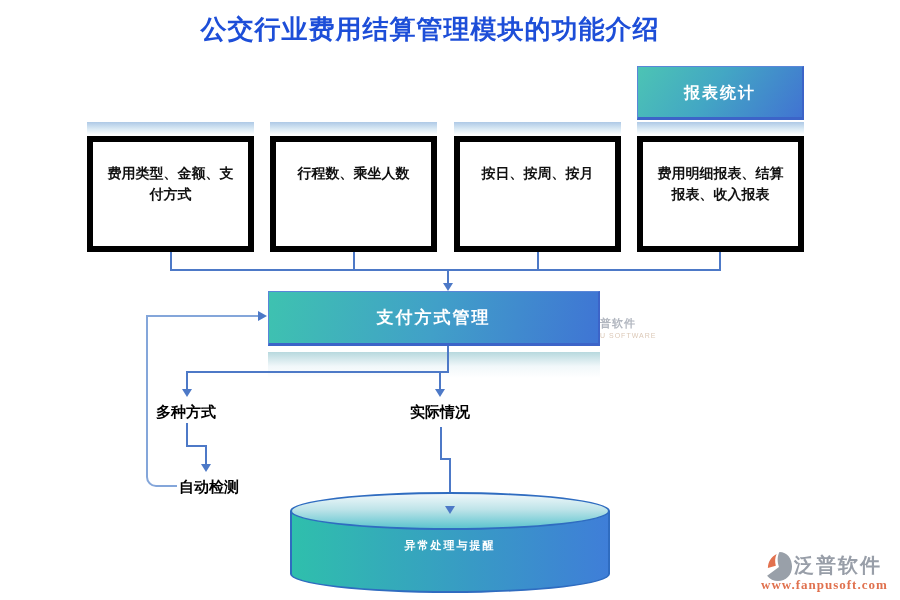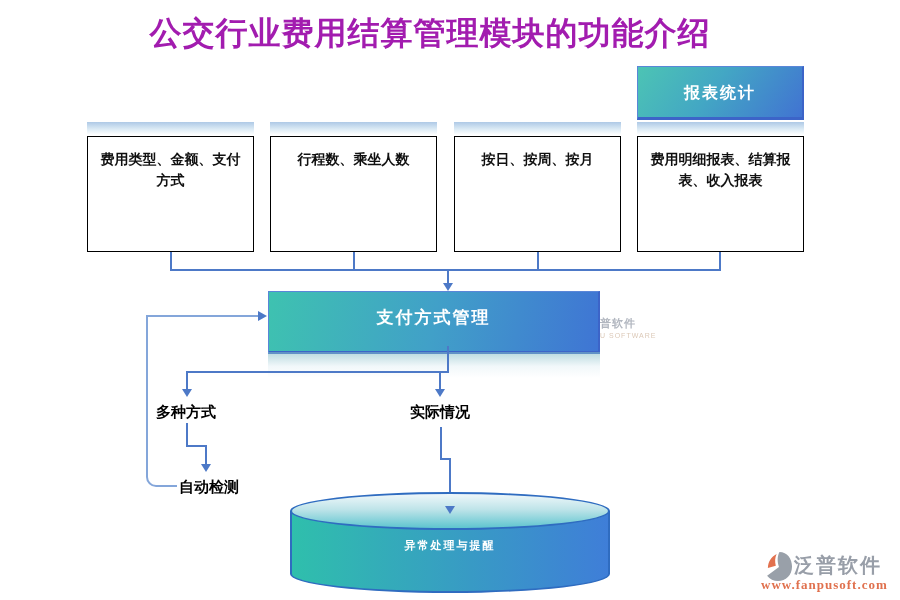--- a/index.html
+++ b/index.html
@@ -1,32 +1,32 @@
 <!DOCTYPE html>
 <html><head>
 <meta charset="utf-8">
 <style>
   html,body{margin:0;padding:0;background:#fff;}
   #stage{position:relative;width:900px;height:600px;background:#ffffff;overflow:hidden;
          font-family:"Liberation Sans","DejaVu Sans",sans-serif;}
   .abs{position:absolute;box-sizing:border-box;}
   
   .title{left:0;top:12px;width:860px;text-align:center;font-family:"Liberation Serif","DejaVu Serif",serif;
-         font-weight:bold;font-size:32px;letter-spacing:1px;color:#a21caf;}
+         font-weight:bold;font-size:26px;letter-spacing:1px;color:#1d4ed8;}
   
   .mod-header{width:167px;height:54px;line-height:52px;text-align:center;color:#fff;
               font-weight:bold;font-size:16px;letter-spacing:2px;
               background:linear-gradient(125deg,#4cc4b4 0%,#43a7c4 45%,#4173d2 100%);
               border:1px solid #5a86d8;border-right:2px solid #3c64c8;border-bottom:3px solid #3c64c8;}
   .mod-reflect{width:167px;height:13px;background:linear-gradient(to bottom,#aec9e6 0%,#dcebf5 55%,#ffffff 100%);}
-  .mod-body{width:167px;height:116px;background:#ffffff;border:1px solid #000000;
-            padding:12px 11px 0 11px;text-align:center;font-weight:bold;font-size:14px;
+  .mod-body{width:167px;height:116px;background:#ffffff;border:6px solid #000000;
+            padding:21px 11px 0 11px;text-align:center;font-weight:bold;font-size:14px;
             line-height:21px;color:#101010;}
   
-  .pay-box{left:268px;top:291px;width:332px;height:63px;line-height:52px;text-align:center;color:#fff;
+  .pay-box{left:268px;top:291px;width:332px;height:55px;line-height:52px;text-align:center;color:#fff;
            font-weight:bold;font-size:17px;letter-spacing:2px;
            background:linear-gradient(100deg,#3ec2b0 0%,#41a0c8 50%,#3f75d4 100%);
            border:1px solid #5a86d8;border-right:2px solid #3c64c8;border-bottom:3px solid #3c64c8;}
   .pay-reflect{left:268px;top:352px;width:332px;height:26px;
            background:linear-gradient(to bottom,rgba(125,185,195,0.55) 0%,rgba(200,225,235,0.25) 55%,rgba(255,255,255,0) 100%);}
   
   .hl{background:#4d79c7;height:2px;}
   .vl{background:#4d79c7;width:2px;}
   .hl.lt,.vl.lt{background:#84a6da;}
   .arr-d{width:0;height:0;border-left:5px solid transparent;border-right:5px solid transparent;

